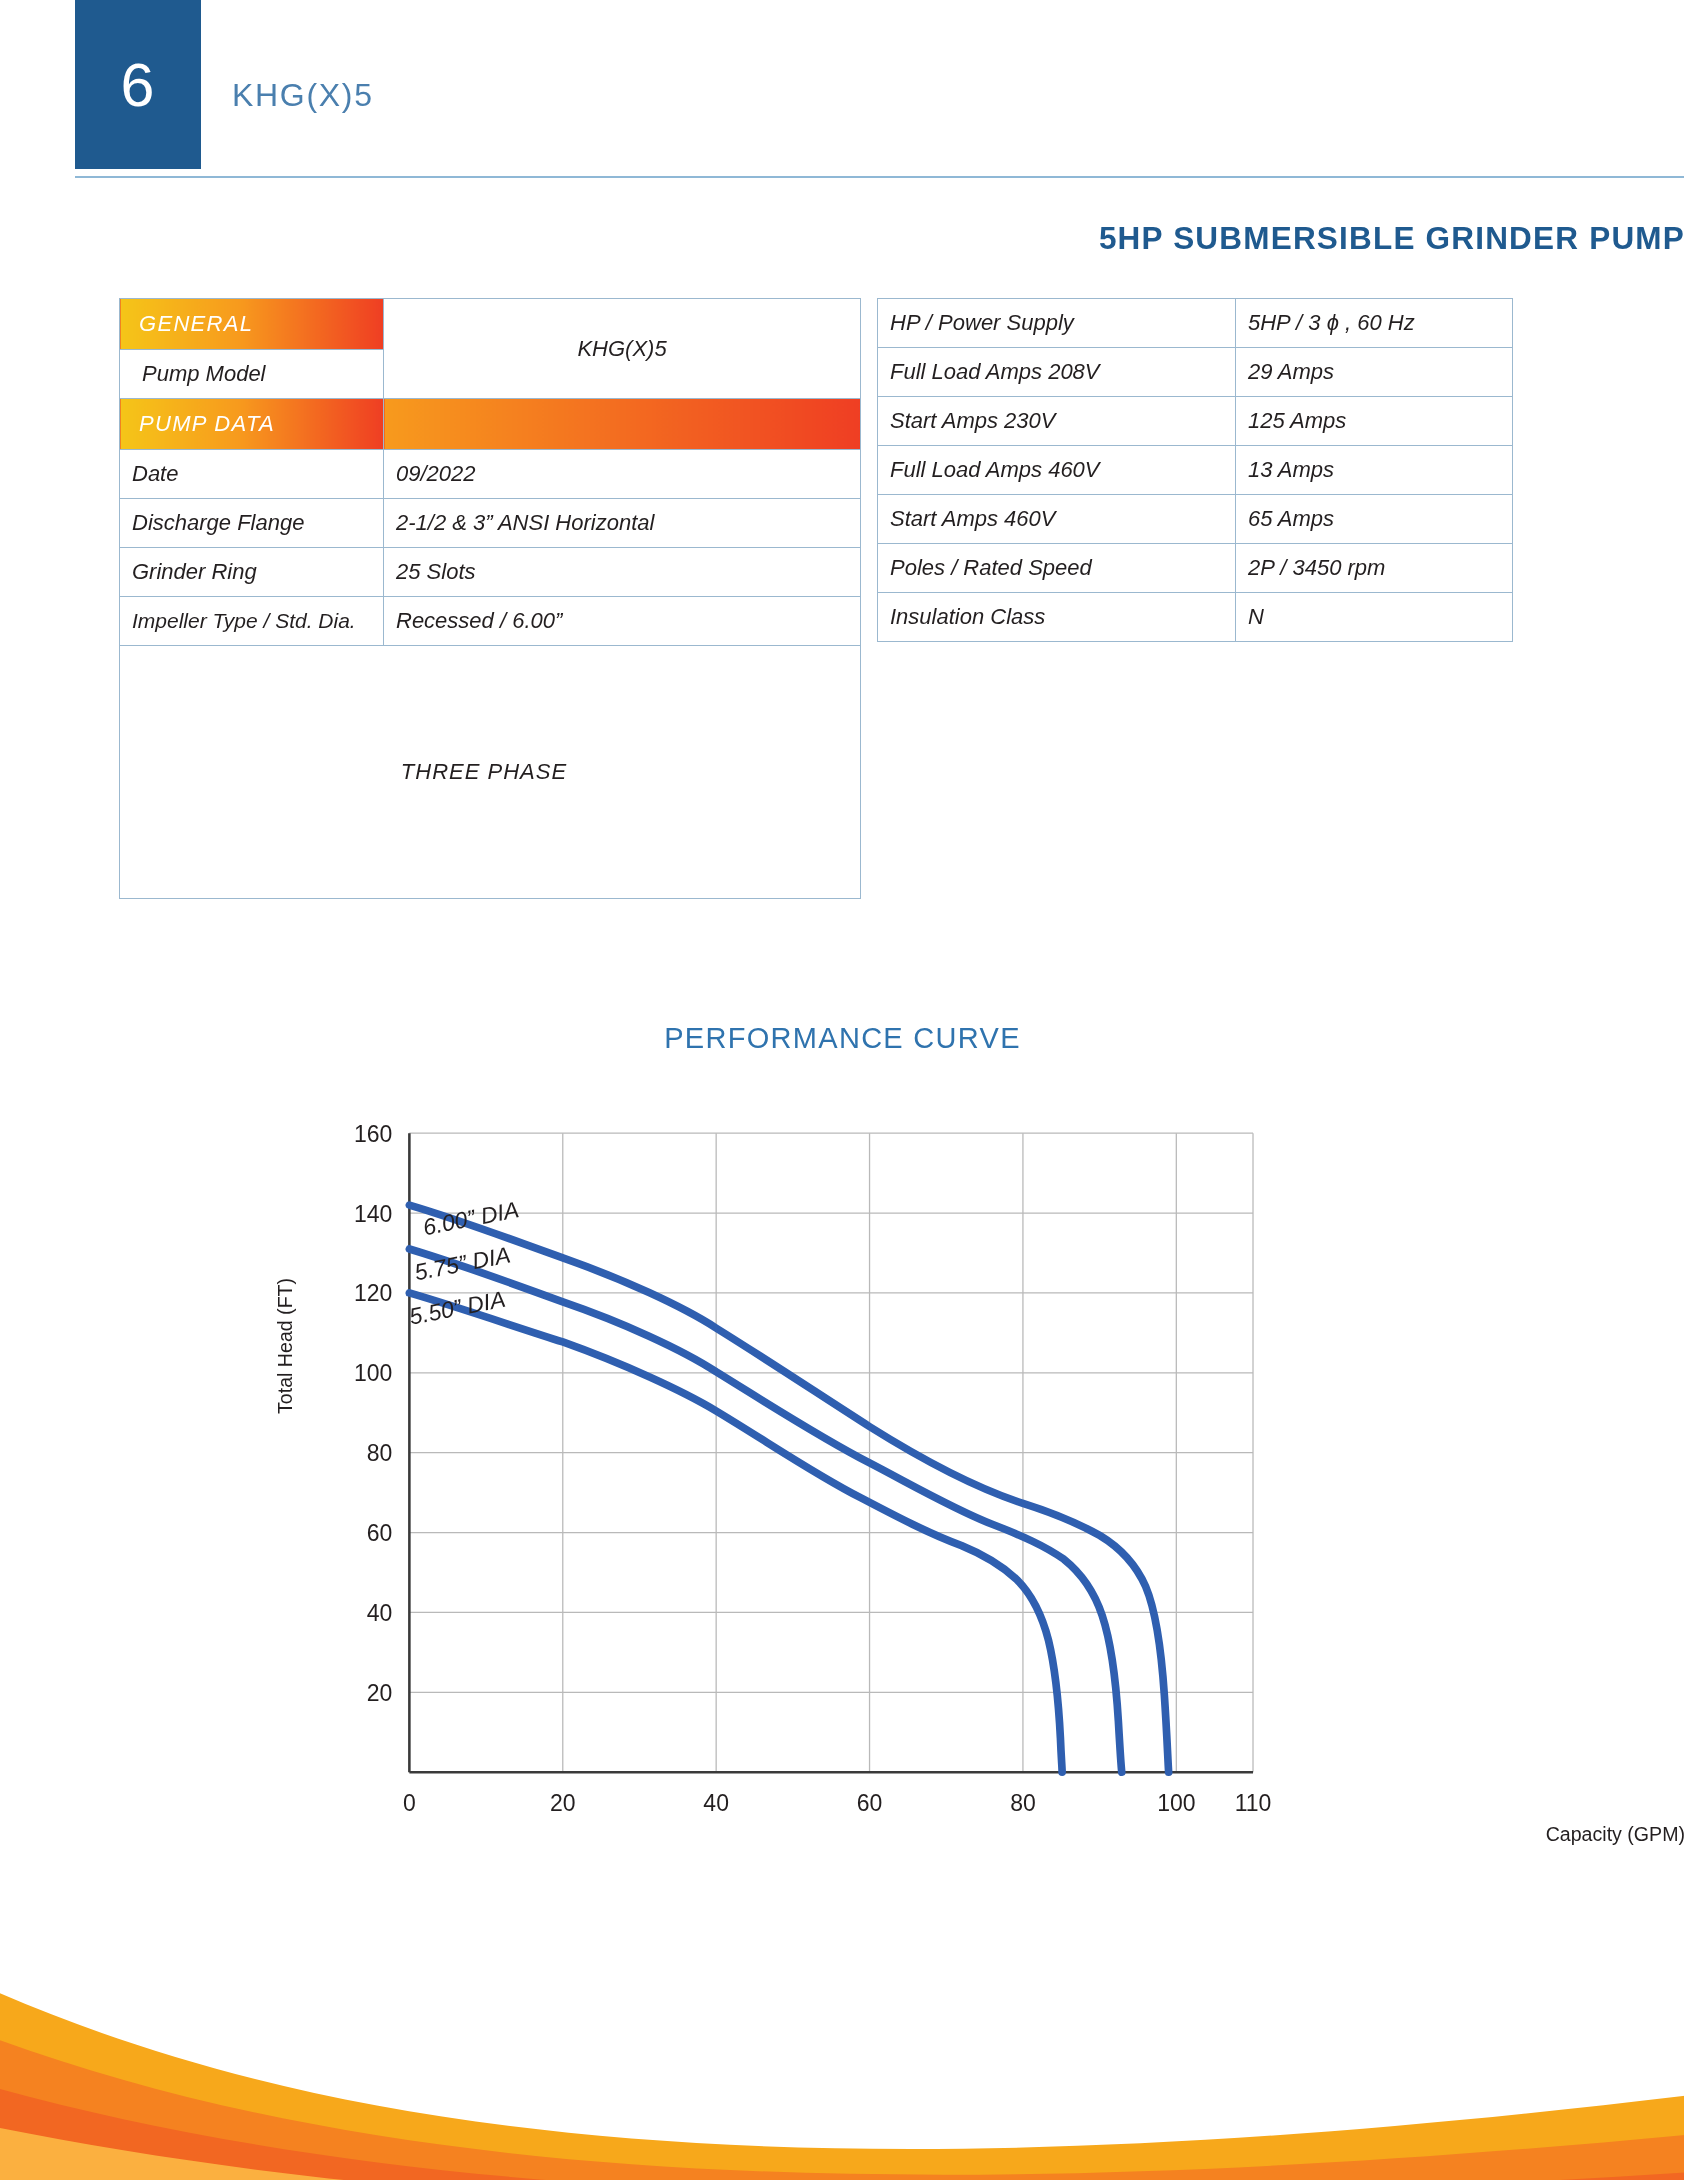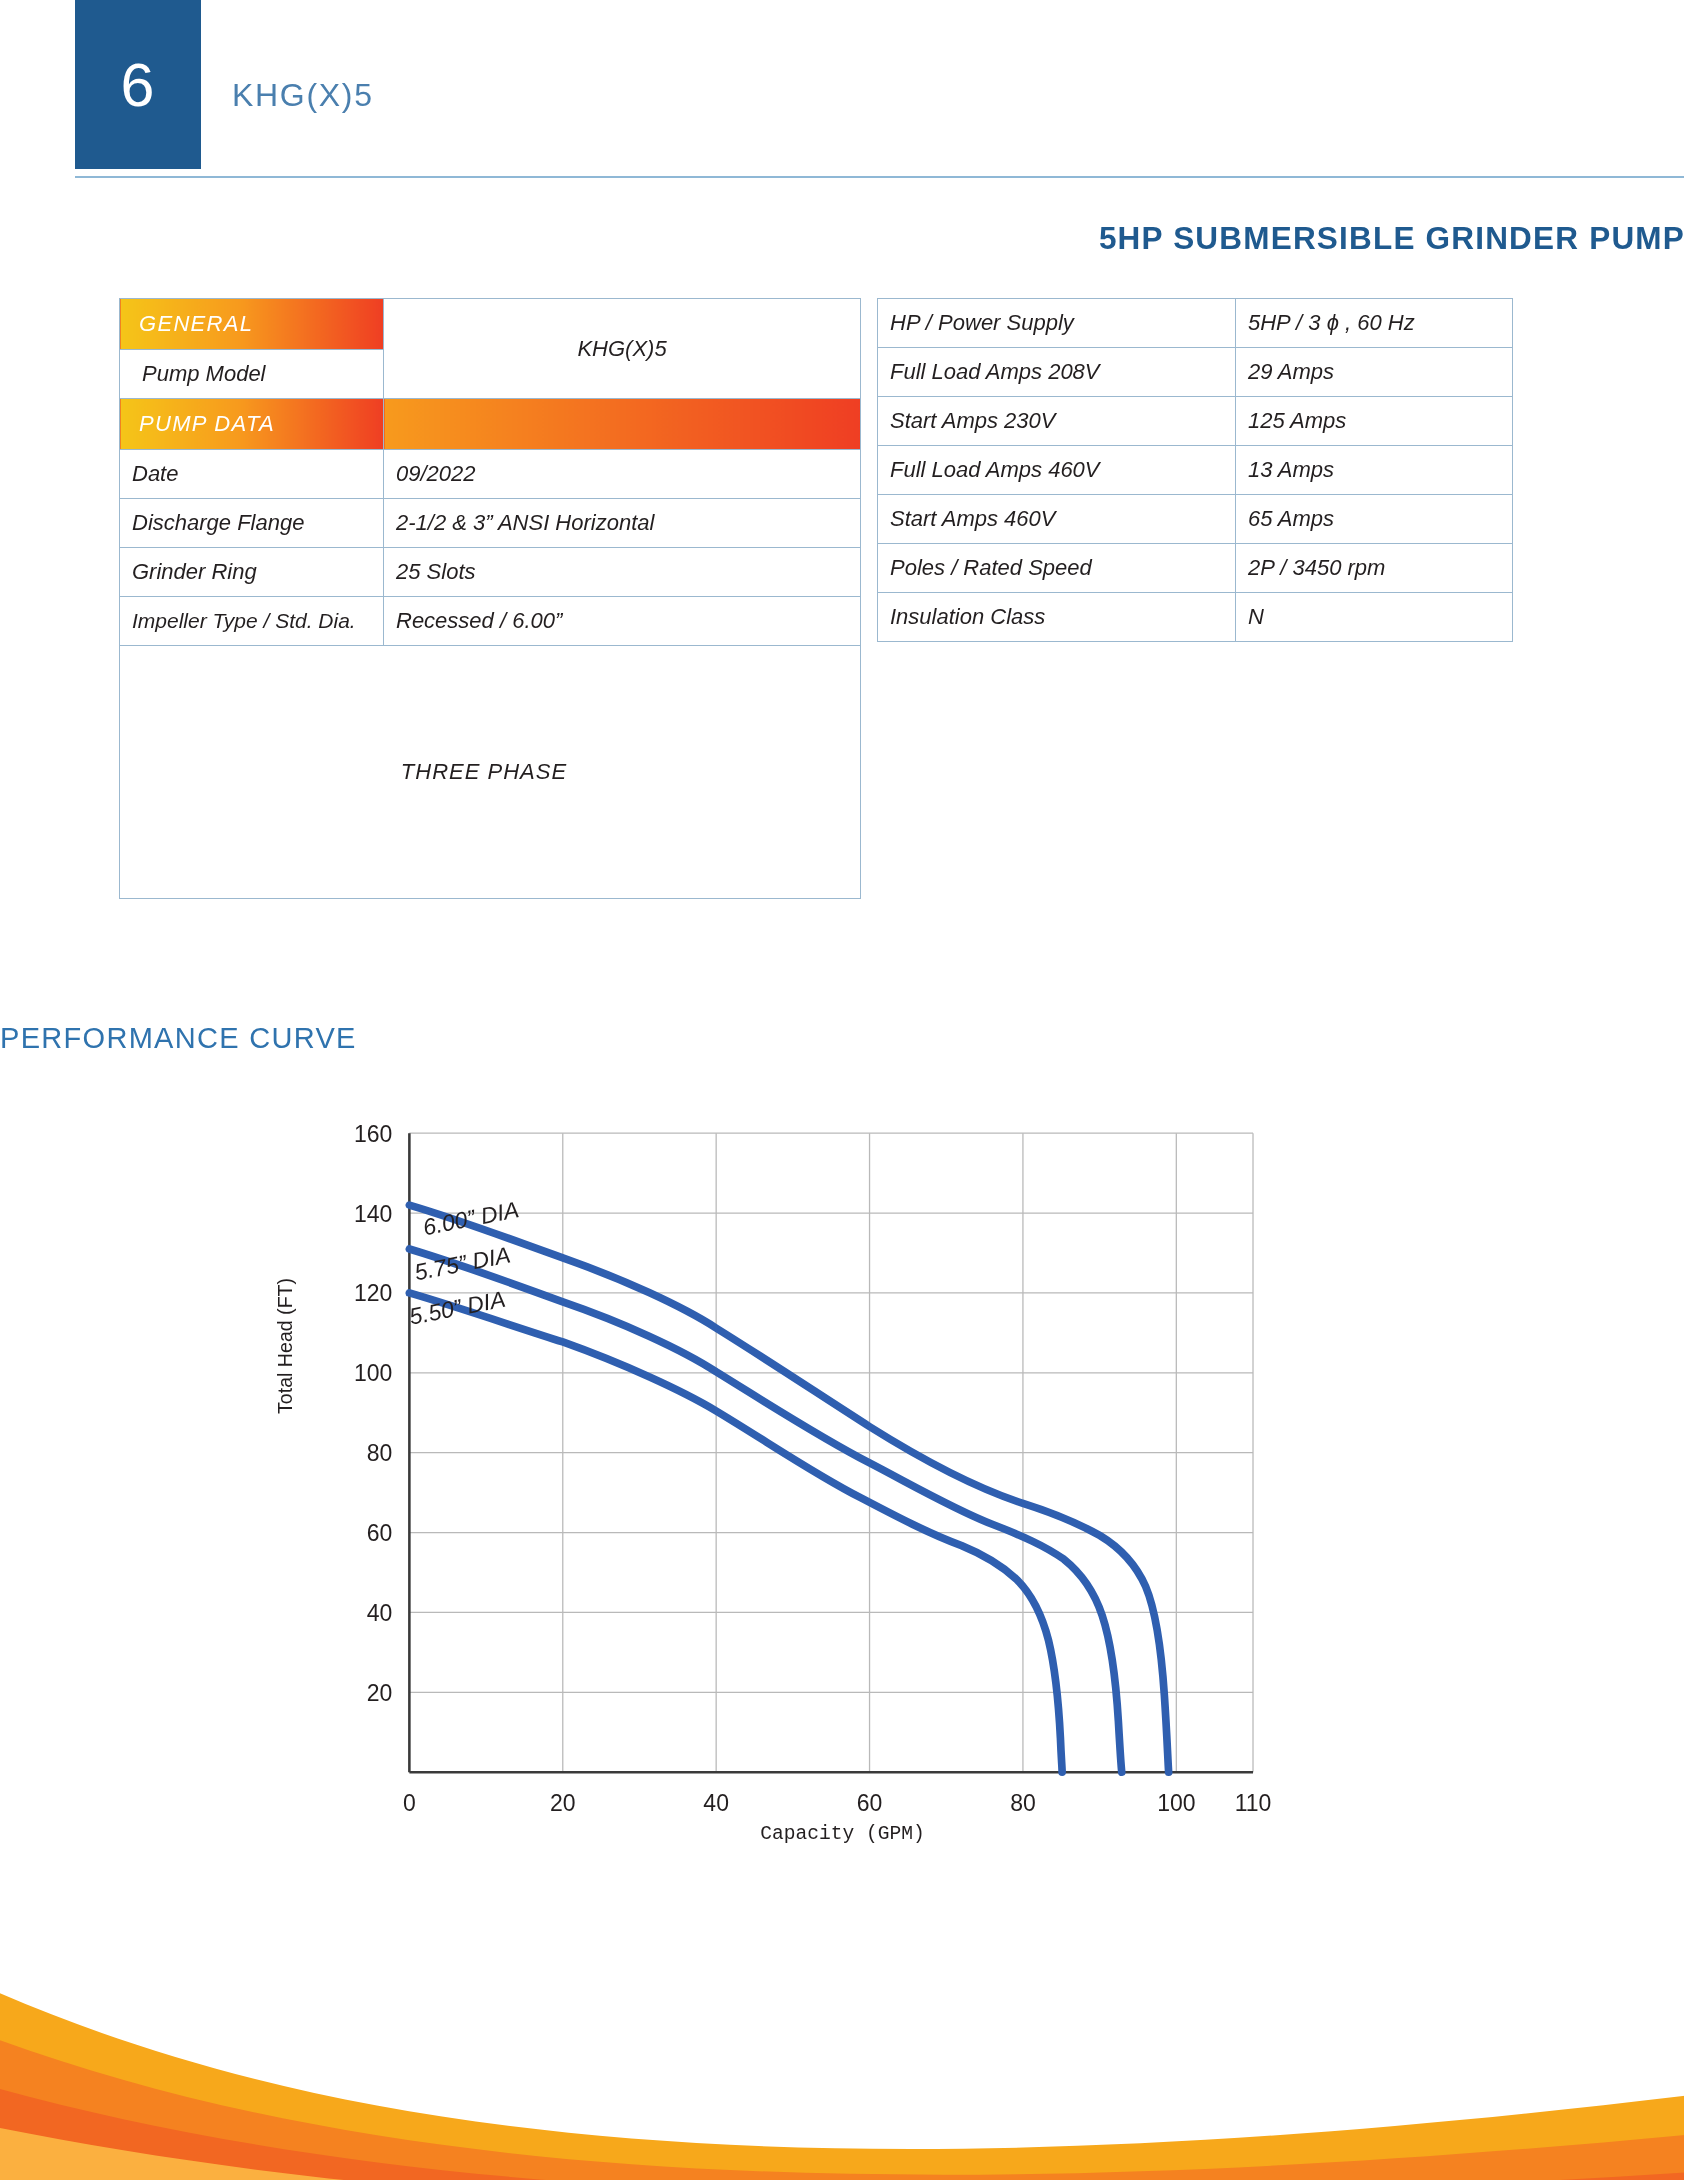--- a/index.html
+++ b/index.html
@@ -136,20 +136,21 @@
   .impeller-label {
     font-size: 21px !important;
   }
 
   
   .curve-title {
     position: absolute;
     top: 1022px;
     left: 0;
     width: 1685px;
+    text-align: center;
     font-size: 29px;
     letter-spacing: 1.3px;
     color: #2f73ae;
     font-weight: 400;
   }
   .chart-area {
     position: absolute;
     left: 256px;
     top: 1099px;
     width: 1193px;
@@ -166,24 +167,23 @@
     transform-origin: left top;
     font-size: 19.6px;
     color: #231f20;
     white-space: nowrap;
   }
   .axis-label-x {
     position: absolute;
     left: 0;
     top: 1823px;
     width: 1685px;
-    text-align: center;
+    text-align: right;
     font-size: 19.6px;
     color: #231f20;
-    font-family: Liberation Mono, monospace;
   }
 
   
   .footer-swoosh {
     position: absolute;
     left: 0;
     bottom: 0;
     width: 1685px;
     height: 290px;
   }

